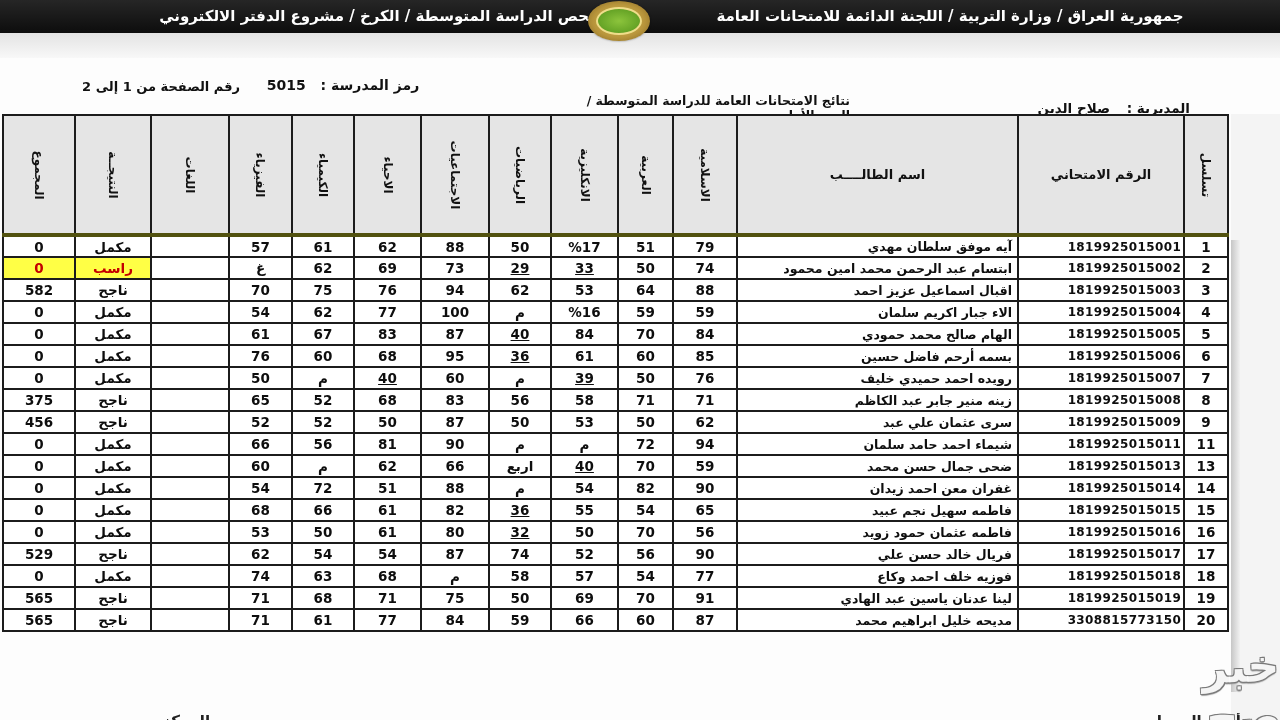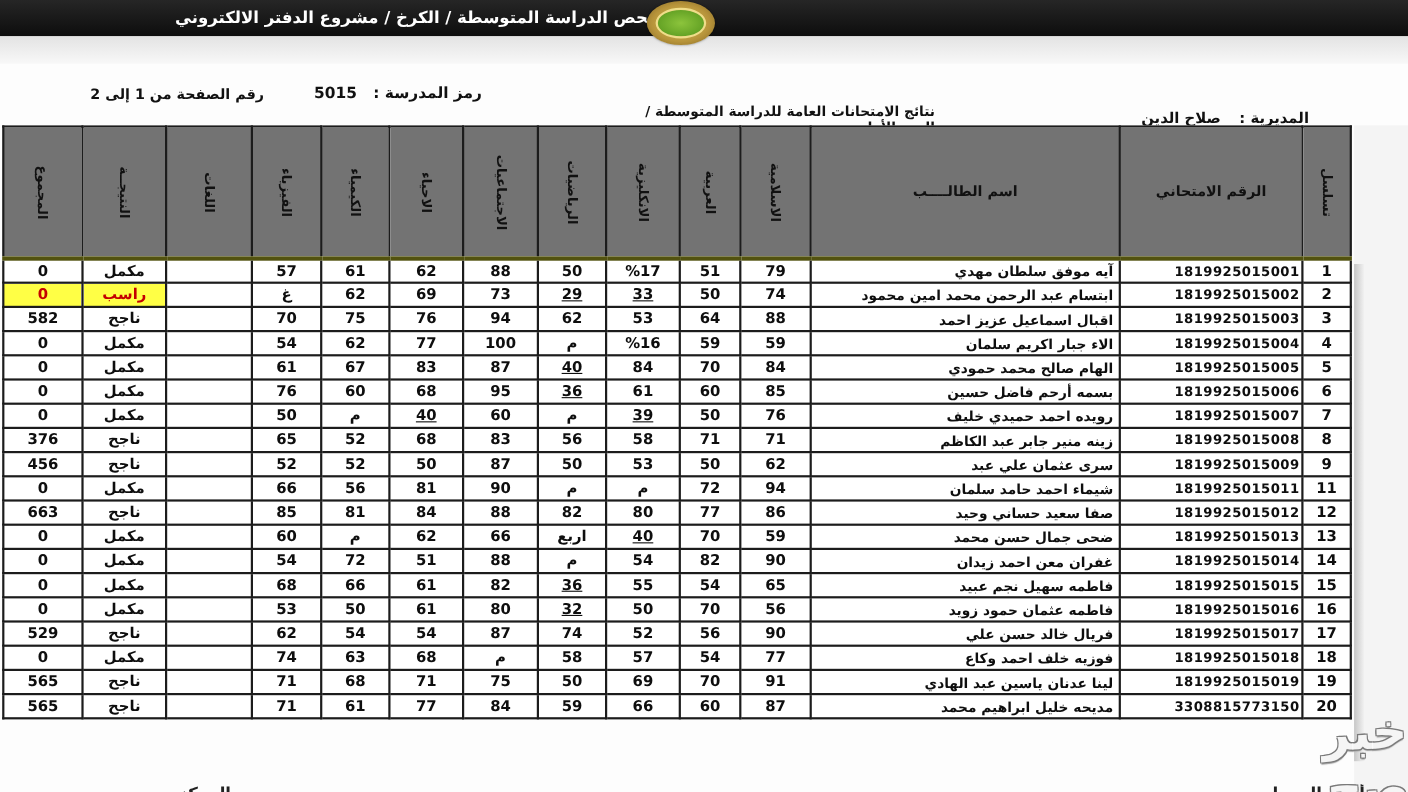--- a/index.html
+++ b/index.html
@@ -14,36 +14,36 @@
 
   
   .emblem{position:absolute;left:588px;top:1px;width:62px;height:40px;border-radius:50%;
     background:radial-gradient(ellipse at center,#e3c65c 0%,#b6933a 60%,#7c601f 100%);
     display:flex;align-items:center;justify-content:center;z-index:5;box-shadow:0 0 2px rgba(0,0,0,.5);}
   .emblem-core{width:42px;height:24px;border-radius:50%;background:radial-gradient(ellipse,#8cc43c 0%,#5f9e22 80%);border:2px solid #efdd8a;}
 
   .subband{position:absolute;top:33px;left:0;width:1280px;height:25px;background:linear-gradient(#e3e3e3,#f8f8f8);}
 
   .meta{position:absolute;direction:rtl;font-weight:700;color:#111;margin-top:40px;}
-  .school-code{top:37px;left:248px;width:190px;font-size:14px;}
+  .school-code{top:37px;left:248px;width:190px;font-size:14px;text-align:center;}
   .school-code .val{margin-right:10px;}
   .page-num{top:39px;left:40px;width:200px;font-size:13px;}
   .title1{top:53px;left:558px;width:292px;font-size:12.5px;text-align:right;}
   .title2{top:79px;left:560px;width:230px;font-size:12.5px;text-align:center;}
   .title2 .year{margin-right:14px;direction:ltr;unicode-bidi:bidi-override;display:inline-block;text-align:right;}
   .directorate{top:60px;left:1018px;width:172px;font-size:13.5px;}
   .directorate .val,.school-name .val{margin-right:12px;}
   .school-name{top:94px;left:1018px;width:172px;font-size:13.5px;}
 
   
   .table-wrap{position:absolute;top:114px;left:2px;}
   table{border-collapse:collapse;table-layout:fixed;width:1225px;background:#fff;}
   th,td{border:2px solid #1c1c1c;padding:0;overflow:hidden;}
   thead tr{height:120px;}
-  thead th{background:#737373;border-bottom:4px solid #52520f;}
+  thead th{background:#e5e5e5;border-bottom:4px solid #52520f;}
   thead th>div{display:flex;align-items:center;justify-content:center;width:100%;height:100%;}
   .rotlbl{transform:rotate(90deg);white-space:nowrap;font-size:12px;font-weight:700;color:#111;}
   .flatlbl{font-size:13px;font-weight:700;color:#111;}
   tbody tr{height:22px;}
   tbody td{font-size:13.5px;font-weight:700;text-align:center;color:#0e0e0e;direction:ltr;}
   td.name{text-align:right;padding-right:5px;direction:rtl;font-size:12.5px;}
   td.exam{font-size:12px;letter-spacing:.4px;padding-left:47px;}
   td.u{text-decoration:underline;}
   td.fail{background:#ffff45;color:#c40000;}
 
@@ -61,20 +61,21 @@
   .bc-left{left:95px;width:220px;text-align:center;}
   .bc-right{left:1130px;width:130px;text-align:center;}
 </style>
 </head>
 <body>
 
 <div class="screen">
 
   <div class="topbar">
     <div class="topbar-text topbar-left">مركز فحص الدراسة المتوسطة / الكرخ / مشروع الدفتر الالكتروني</div>
+    <div class="topbar-text topbar-right">جمهورية العراق / وزارة التربية / اللجنة الدائمة للامتحانات العامة</div>
   </div>
 
   <div class="emblem">
     <div class="emblem-core"></div>
   </div>
 
   <div class="subband"></div>
 
   <div class="meta school-code">
     <span>رمز المدرسة :</span>
@@ -302,21 +303,21 @@
             <td>60</td>
             <td>م</td>
             <td class="u">39</td>
             <td>50</td>
             <td>76</td>
             <td class="name">رويده احمد حميدي خليف</td>
             <td class="exam">1819925015007</td>
             <td>7</td>
           </tr>
           <tr>
-            <td>376</td>
+            <td>375</td>
             <td>ناجح</td>
             <td></td>
             <td>65</td>
             <td>52</td>
             <td>68</td>
             <td>83</td>
             <td>56</td>
             <td>58</td>
             <td>71</td>
             <td>71</td>
@@ -350,36 +351,20 @@
             <td>90</td>
             <td>م</td>
             <td>م</td>
             <td>72</td>
             <td>94</td>
             <td class="name">شيماء  احمد حامد سلمان</td>
             <td class="exam">1819925015011</td>
             <td>11</td>
           </tr>
           <tr>
-            <td>663</td>
-            <td>ناجح</td>
-            <td></td>
-            <td>85</td>
-            <td>81</td>
-            <td>84</td>
-            <td>88</td>
-            <td>82</td>
-            <td>80</td>
-            <td>77</td>
-            <td>86</td>
-            <td class="name">صفا سعيد حساني وحيد</td>
-            <td class="exam">1819925015012</td>
-            <td>12</td>
-          </tr>
-          <tr>
             <td>0</td>
             <td>مكمل</td>
             <td></td>
             <td>60</td>
             <td>م</td>
             <td>62</td>
             <td>66</td>
             <td>اربع</td>
             <td class="u">40</td>
             <td>70</td>

